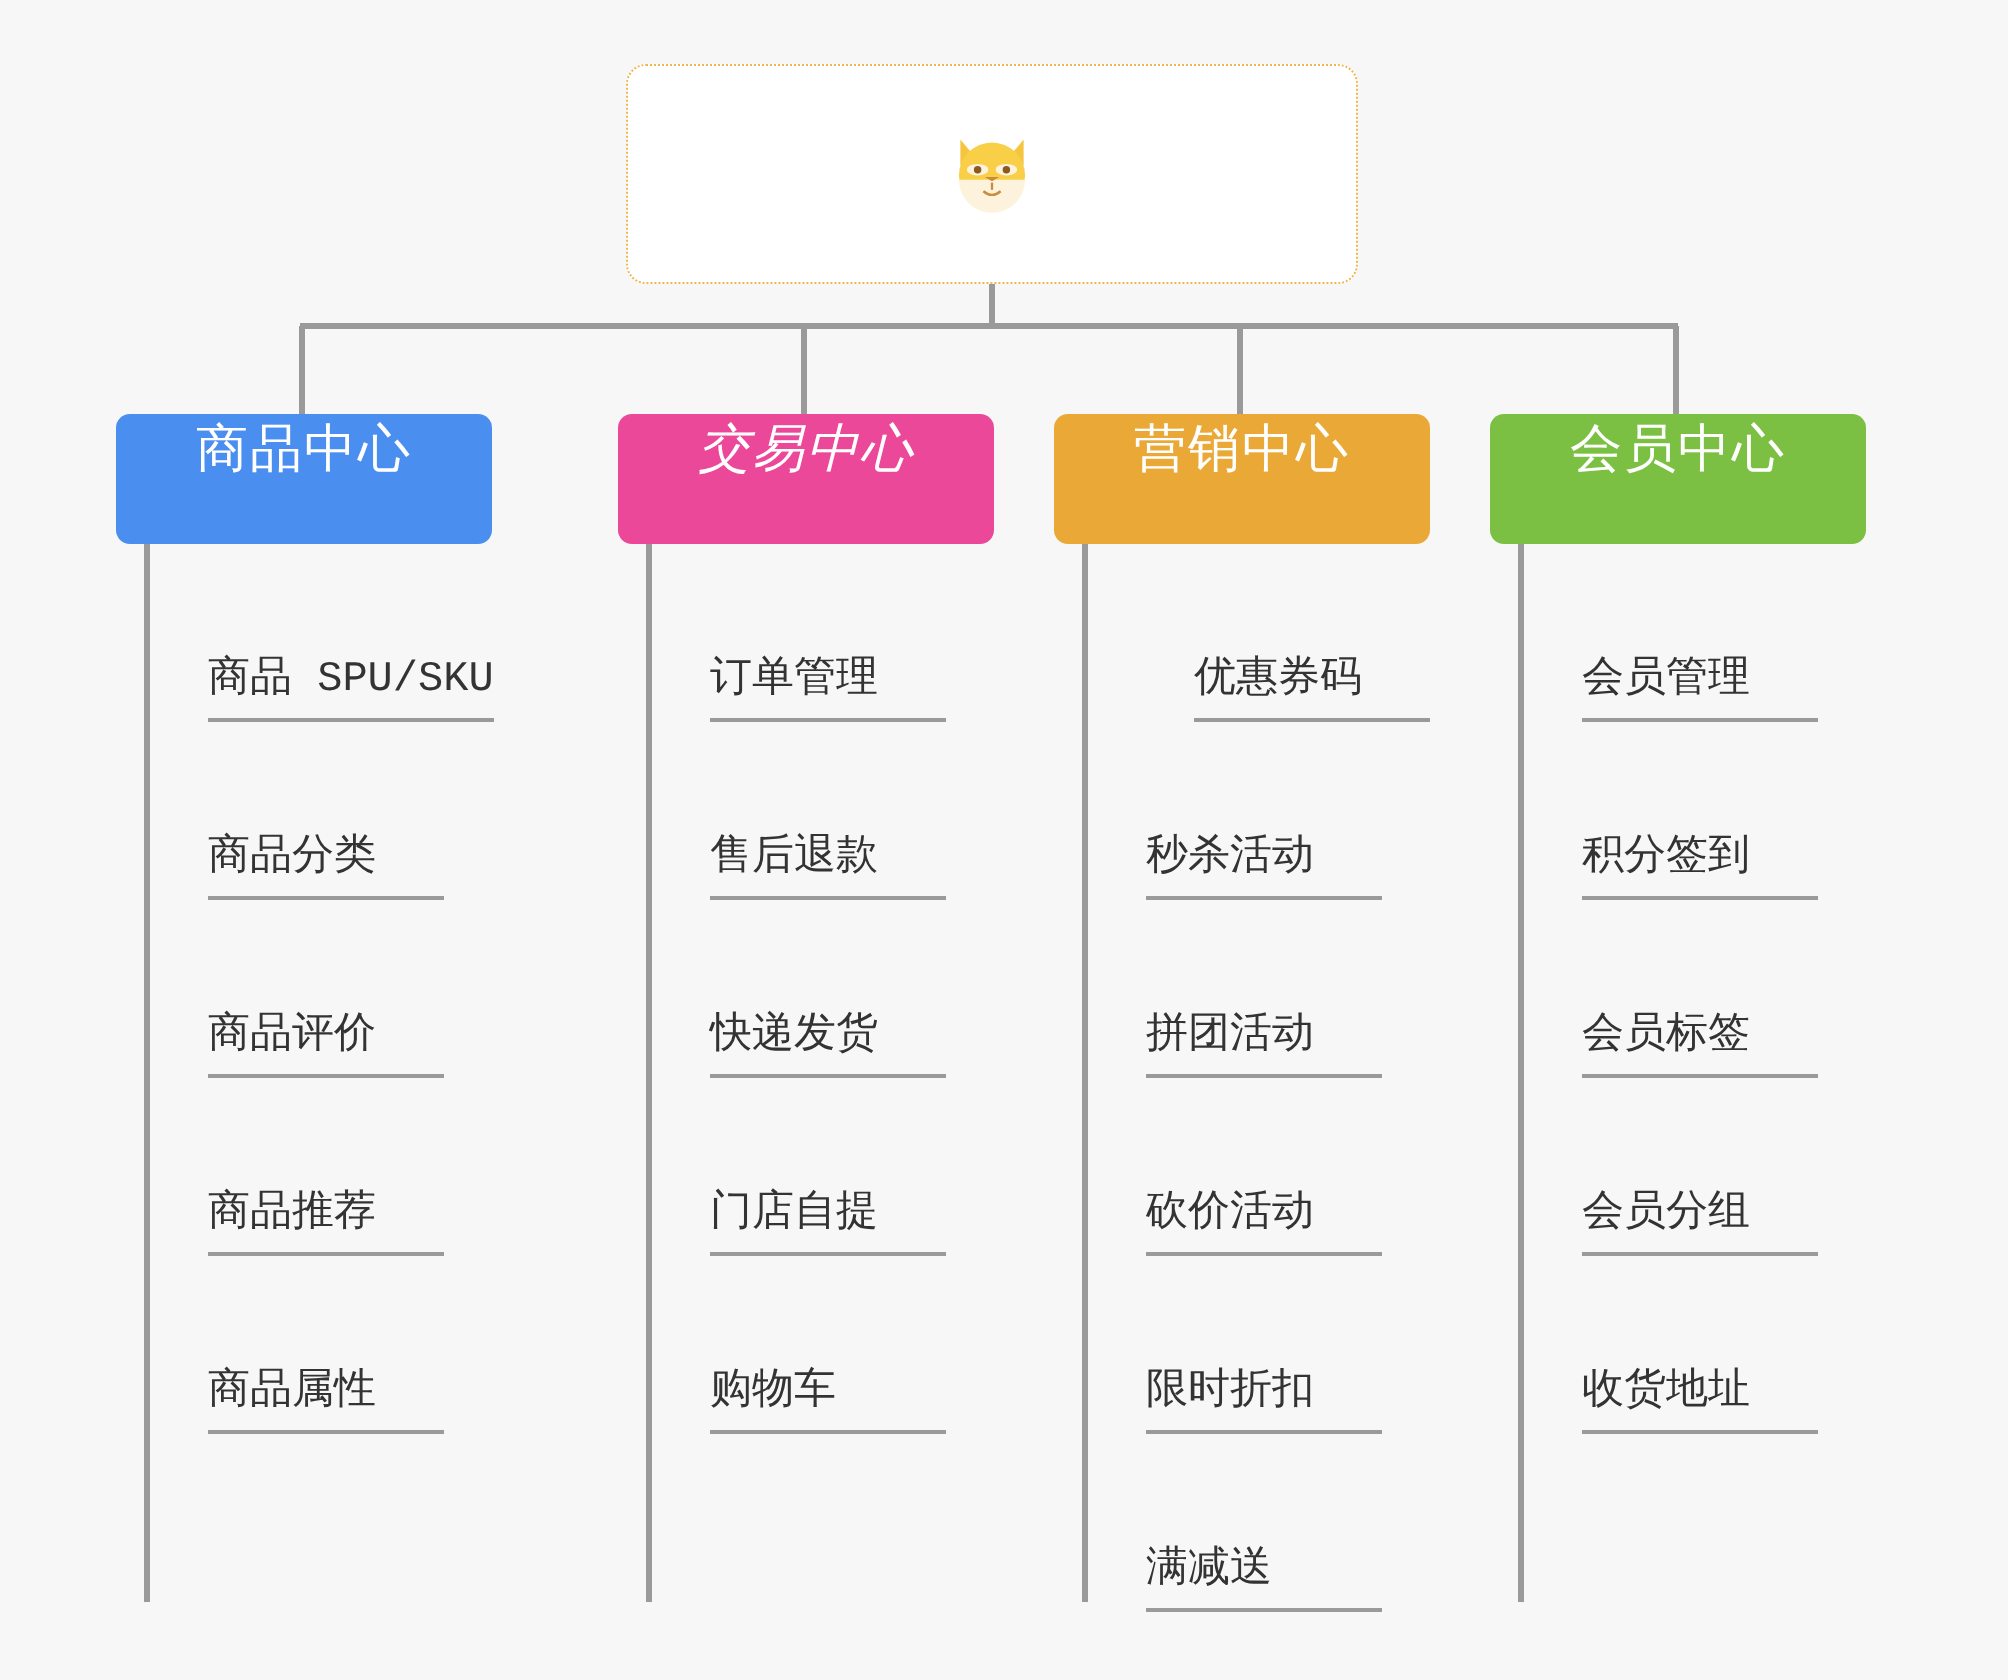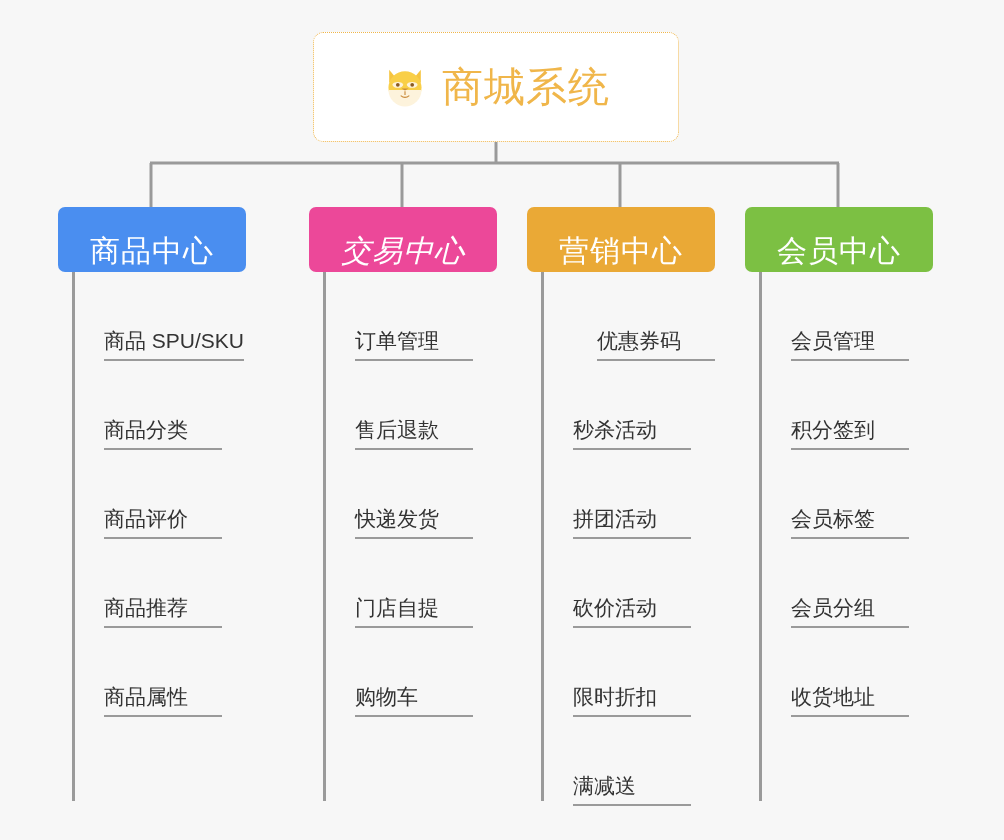--- a/index.html
+++ b/index.html
@@ -64,24 +64,24 @@
     position: absolute;
     top: 207px;
     width: 188px;
   }
   .col-header {
     width: 188px;
     height: 65px;
     border-radius: 7px;
     box-sizing: border-box;
     display: flex;
-    align-items: flex-end;
+    align-items: flex-start;
     justify-content: center;
     color: #ffffff;
-    font-size: 30px;
+    font-size: 26px;
     letter-spacing: 1px;
     white-space: nowrap;
   }
   
   .col-trunk {
     position: absolute;
     left: 14px;
     top: 65px;
     width: 3px;
     background: #9a9a9a;
@@ -92,20 +92,21 @@
     top: 65px;
     width: 188px;
   }
   .leaf-item {
     position: relative;
     height: 89px;
     box-sizing: border-box;
     display: flex;
     align-items: flex-end;
     padding-left: 32px;
+    font-family: Liberation Mono, monospace;
   }
   .leaf-label {
     display: inline-block;
     font-size: 21px;
     color: #333333;
     line-height: 1.05;
     white-space: nowrap;
     padding-bottom: 7px;
     border-bottom: 2px solid #9a9a9a;
     box-sizing: border-box;
@@ -137,21 +138,20 @@
       <ellipse cx="32" cy="33" rx="23" ry="23" fill="#f9cf48"></ellipse>
       <path d="M9 36 A23 23 0 0 0 55 36 Z" fill="#fdf3dc"></path>
       <ellipse cx="22" cy="29" rx="7.5" ry="4" fill="#fdf3dc"></ellipse>
       <ellipse cx="42" cy="29" rx="7.5" ry="4" fill="#fdf3dc"></ellipse>
       <ellipse cx="22" cy="29" rx="2.6" ry="2.6" fill="#8a5a22"></ellipse>
       <ellipse cx="42" cy="29" rx="2.6" ry="2.6" fill="#8a5a22"></ellipse>
       <path d="M32 37 l-5 -3 h10 Z" fill="#c98b3c"></path>
       <path d="M32 38 v5" stroke="#c98b3c" stroke-width="1.6" fill="none"></path>
       <path d="M26 44 q6 5 12 0" stroke="#c98b3c" stroke-width="1.6" fill="none"></path>
     </svg>
-    <span id="root-title">商城系统</span>
   </div>
 
   <div id="columns-layer">
       <div class="column" style="left: 58px;">
         <div class="col-header" style="background: rgb(74, 142, 240);">
           <span>商品中心</span>
         </div>
         <div class="col-trunk" style="background: rgb(154, 154, 154); height: 529px;"></div>
         <div class="leaf-list">
           <div class="leaf-item">

